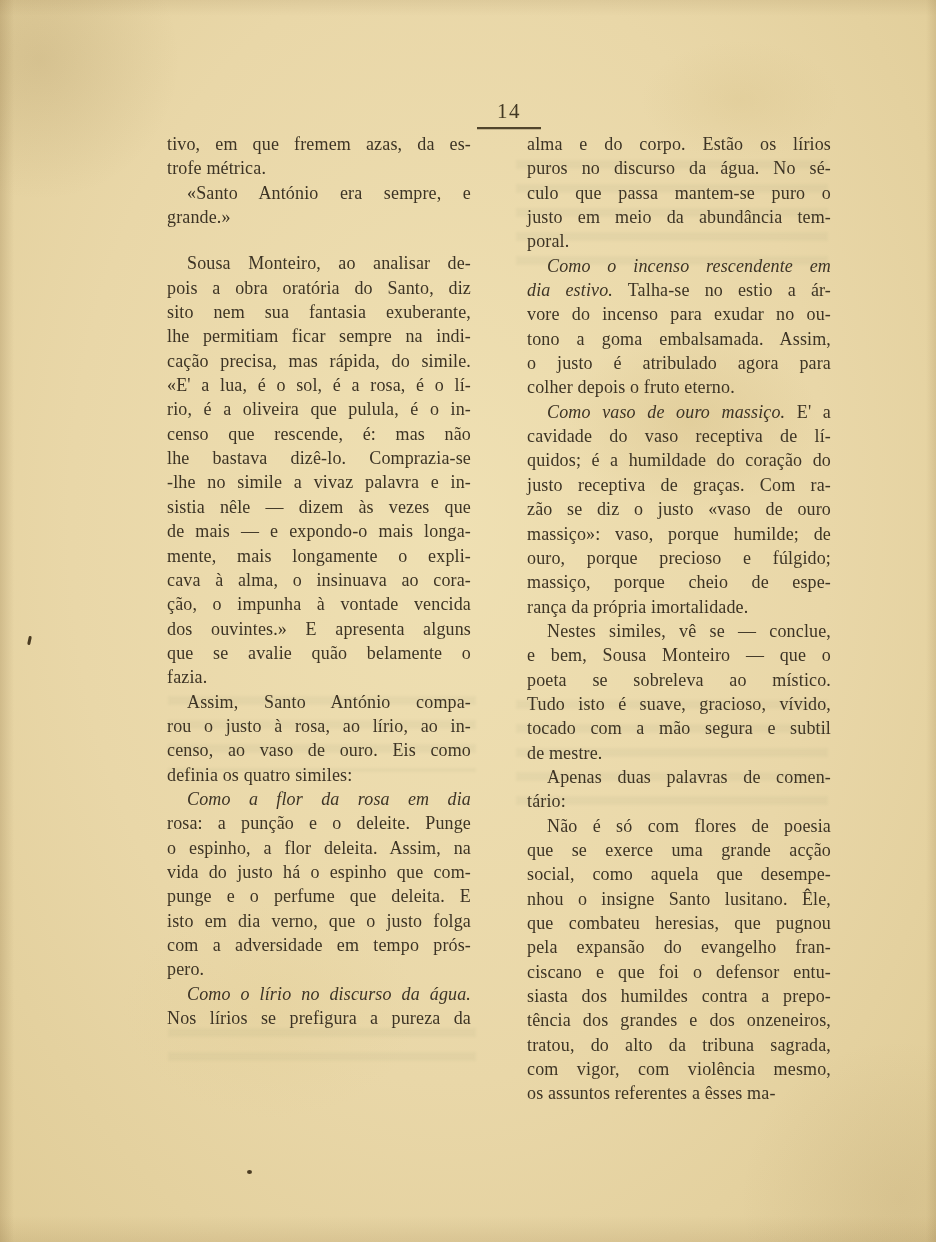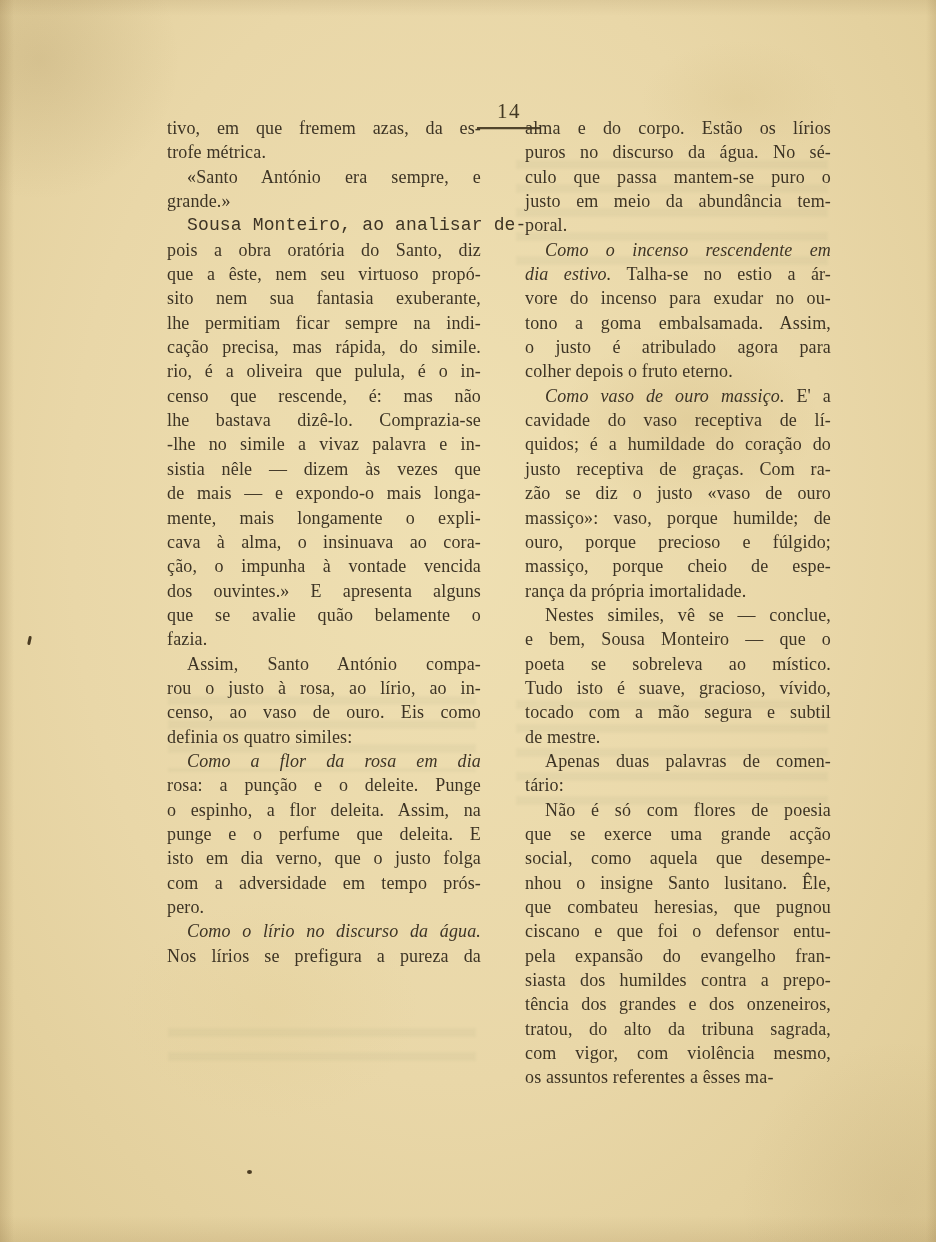--- a/index.html
+++ b/index.html
@@ -40,33 +40,33 @@
 
   .speck{position:absolute;background:#4a3b22;border-radius:50%;}
   .speck.k1{left:247px;top:1170px;width:5px;height:4px;}
   .speck.k2{left:28px;top:636px;width:3px;height:9px;border-radius:2px;transform:rotate(12deg);}
 
   .pageno-wrap{position:absolute;top:78px;left:477px;width:64px;text-align:center;margin-top:21px;}
   .pageno{font-size:21px;letter-spacing:1.5px;color:#423823;}
   .pageno-rule{margin-top:3px;height:2px;background:#51452c;box-shadow:0 1px 0 rgba(81,69,44,.25);}
 
   .columns{
-    position:absolute;left:167px;top:116px;width:664px;
-    display:flex;gap:44px;
+    position:absolute;left:167px;top:132px;width:664px;
+    display:flex;gap:56px;
   }
   .col{width:314px;font-size:18px;line-height:24.35px;letter-spacing:.15px;}
   .line{
     white-space:nowrap;
     text-align:justify;
     text-align-last:justify;
     -moz-text-align-last:justify;
   }
   .line.e{text-align-last:left;-moz-text-align-last:left;}
   .line.p{text-indent:20px;}
-  .line.g{font-family:Liberation Mono, monospace;}
+  .line.g{margin-top:22px;}
   .it{font-style:italic;}
 </style>
 </head>
 <body>
 
 <div class="page">
 
   <div class="stain s1"></div>
   <div class="stain s2"></div>
   <div class="stain s3"></div>
@@ -85,43 +85,44 @@
   </header>
 
   <main class="columns">
     <div class="col" id="col-0">
         <div class="line"><span class="rm">tivo, em que fremem azas, da es-</span></div>
         <div class="line e"><span class="rm">trofe métrica.</span></div>
         <div class="line p"><span class="rm">«Santo António era sempre, e</span></div>
         <div class="line e"><span class="rm">grande.»</span></div>
         <div class="line p g"><span class="rm">Sousa Monteiro, ao analisar de-</span></div>
         <div class="line"><span class="rm">pois a obra oratória do Santo, diz</span></div>
-        <div class="line"><span class="rm">que a êste, nem seu virtuoso propó-</span></div>
         <div class="line"><span class="rm">sito nem sua fantasia exuberante,</span></div>
         <div class="line"><span class="rm">lhe permitiam ficar sempre na indi-</span></div>
         <div class="line"><span class="rm">cação precisa, mas rápida, do simile.</span></div>
+        <div class="line"><span class="rm">«E' a lua, é o sol, é a rosa, é o lí-</span></div>
         <div class="line"><span class="rm">rio, é a oliveira que pulula, é o in-</span></div>
         <div class="line"><span class="rm">censo que rescende, é: mas não</span></div>
         <div class="line"><span class="rm">lhe bastava dizê-lo. Comprazia-se</span></div>
         <div class="line"><span class="rm">-lhe no simile a vivaz palavra e in-</span></div>
         <div class="line"><span class="rm">sistia nêle — dizem às vezes que</span></div>
         <div class="line"><span class="rm">de mais — e expondo-o mais longa-</span></div>
         <div class="line"><span class="rm">mente, mais longamente o expli-</span></div>
         <div class="line"><span class="rm">cava à alma, o insinuava ao cora-</span></div>
         <div class="line"><span class="rm">ção, o impunha à vontade vencida</span></div>
         <div class="line"><span class="rm">dos ouvintes.» E apresenta alguns</span></div>
         <div class="line"><span class="rm">que se avalie quão belamente o</span></div>
         <div class="line e"><span class="rm">fazia.</span></div>
         <div class="line p"><span class="rm">Assim, Santo António compa-</span></div>
         <div class="line"><span class="rm">rou o justo à rosa, ao lírio, ao in-</span></div>
         <div class="line"><span class="rm">censo, ao vaso de ouro. Eis como</span></div>
         <div class="line e"><span class="rm">definia os quatro similes:</span></div>
         <div class="line p"><span class="it">Como a flor da rosa em dia</span></div>
         <div class="line"><span class="rm">rosa: a punção e o deleite. Punge</span></div>
         <div class="line"><span class="rm">o espinho, a flor deleita. Assim, na</span></div>
+        <div class="line"><span class="rm">vida do justo há o espinho que com-</span></div>
         <div class="line"><span class="rm">punge e o perfume que deleita. E</span></div>
         <div class="line"><span class="rm">isto em dia verno, que o justo folga</span></div>
         <div class="line"><span class="rm">com a adversidade em tempo prós-</span></div>
         <div class="line e"><span class="rm">pero.</span></div>
         <div class="line p"><span class="it">Como o lírio no discurso da água.</span></div>
         <div class="line"><span class="rm">Nos lírios se prefigura a pureza da</span></div>
       </div>
     <div class="col" id="col-1">
         <div class="line"><span class="rm">alma e do corpo. Estão os lírios</span></div>
         <div class="line"><span class="rm">puros no discurso da água. No sé-</span></div>
@@ -149,22 +150,22 @@
         <div class="line"><span class="rm">Tudo isto é suave, gracioso, vívido,</span></div>
         <div class="line"><span class="rm">tocado com a mão segura e subtil</span></div>
         <div class="line e"><span class="rm">de mestre.</span></div>
         <div class="line p"><span class="rm">Apenas duas palavras de comen-</span></div>
         <div class="line e"><span class="rm">tário:</span></div>
         <div class="line p"><span class="rm">Não é só com flores de poesia</span></div>
         <div class="line"><span class="rm">que se exerce uma grande acção</span></div>
         <div class="line"><span class="rm">social, como aquela que desempe-</span></div>
         <div class="line"><span class="rm">nhou o insigne Santo lusitano. Êle,</span></div>
         <div class="line"><span class="rm">que combateu heresias, que pugnou</span></div>
+        <div class="line"><span class="rm">pela expansão do evangelho fran-</span></div>
         <div class="line"><span class="rm">ciscano e que foi o defensor entu-</span></div>
-        <div class="line"><span class="rm">pela expansão do evangelho fran-</span></div>
         <div class="line"><span class="rm">siasta dos humildes contra a prepo-</span></div>
         <div class="line"><span class="rm">tência dos grandes e dos onzeneiros,</span></div>
         <div class="line"><span class="rm">tratou, do alto da tribuna sagrada,</span></div>
         <div class="line"><span class="rm">com vigor, com violência mesmo,</span></div>
         <div class="line e"><span class="rm">os assuntos referentes a êsses ma-</span></div>
       </div>
   </main>
 
 </div>
 

